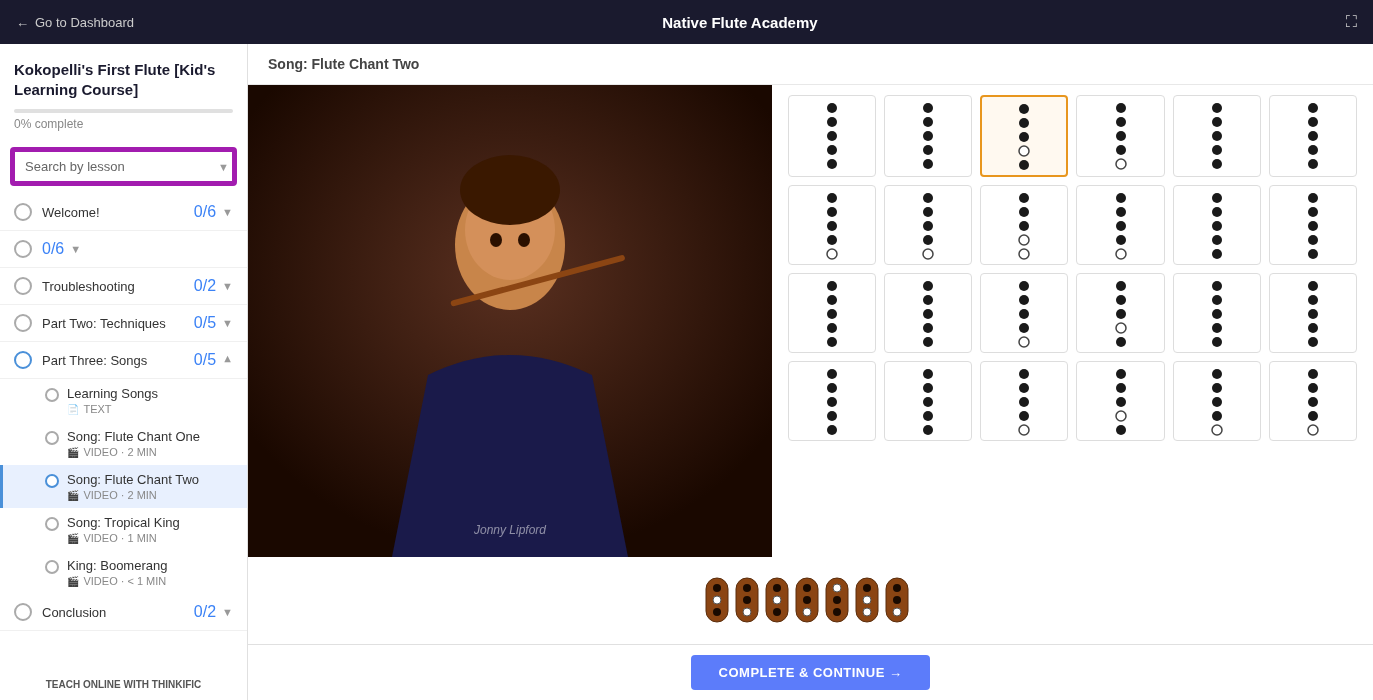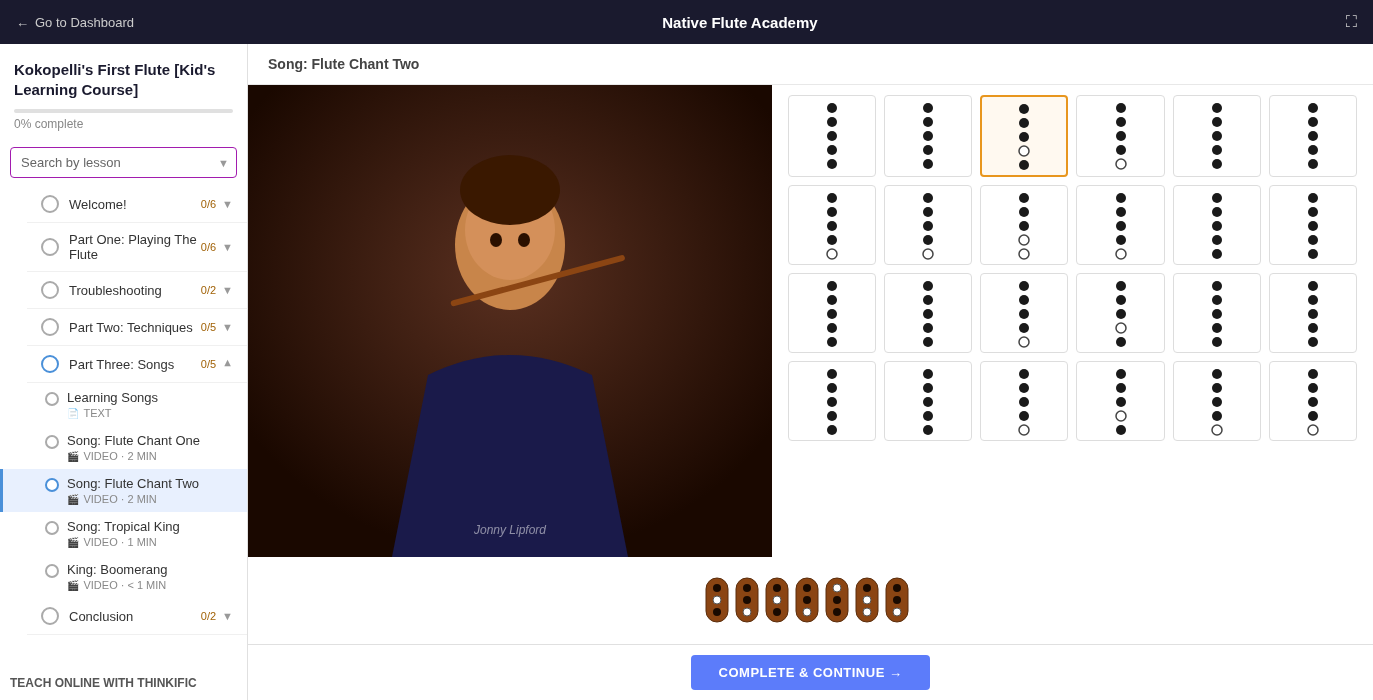--- a/index.html
+++ b/index.html
@@ -82,21 +82,21 @@
       margin-top: 4px;
     }
 
     .search-box {
       margin: 8px 10px;
       position: relative;
     }
     .search-select {
       width: 100%;
       padding: 7px 28px 7px 10px;
-      border: 1px solid #a21caf;
+      border: 5px solid #a21caf;
       border-radius: 4px;
       font-size: 13px;
       color: #666;
       appearance: none;
       background: #fff;
       cursor: pointer;
     }
     .search-chevron {
       position: absolute;
       right: 8px;
@@ -107,43 +107,42 @@
       font-size: 11px;
     }
 
     
     .section-item {
       display: flex;
       align-items: center;
       padding: 9px 14px;
       cursor: pointer;
       border-bottom: 1px solid #f0f0f0;
-      margin-left: 27px;
     }
 
     .section-circle {
       width: 18px;
       height: 18px;
       border-radius: 50%;
       border: 2px solid #aaa;
       background: #fff;
       flex-shrink: 0;
       margin-right: 10px;
     }
     .section-circle.active { border-color: #4a90d9; }
 
     .section-label {
       flex: 1;
       font-size: 13px;
       color: #333;
       font-weight: 500;
     }
     .section-progress {
-      font-size: 11px;
-      color: #a16207;
+      font-size: 16px;
+      color: #3b82f6;
       margin-right: 6px;
     }
     .section-chevron {
       font-size: 11px;
       color: #999;
     }
     .section-chevron.up { transform: rotate(180deg); display: inline-block; }
 
     
     .lesson-item {
@@ -169,22 +168,23 @@
 
     .lesson-text-block { flex: 1; }
     .lesson-title { font-size: 13px; color: #333; }
     .lesson-meta { font-size: 11px; color: #888; margin-top: 2px; display: flex; align-items: center; gap: 4px; }
     .lesson-icon-text { color: #555; font-size: 10px; }
     .lesson-meta-text { font-size: 11px; color: #888; }
 
     
     .powered-by {
       margin-top: auto;
+      text-align: center;
       padding: 10px;
-      font-size: 12px;
+      font-size: 10px;
       color: #aaa;
     }
     .powered-by span { color: #555; font-weight: 600; }
 
     
     .content-area {
       flex: 1;
       overflow-y: auto;
       background: #f9f9f9;
       display: flex;
@@ -323,21 +323,20 @@
 
     <div class="section-item">
       <div class="section-circle"></div>
       <span class="section-label">Welcome!</span>
       <span class="section-progress">0/6</span>
       <span class="section-chevron">▼</span>
     </div>
 
     <div class="section-item">
       <div class="section-circle"></div>
-      <span class="section-label">Part One: Playing The Flute</span>
       <span class="section-progress">0/6</span>
       <span class="section-chevron">▼</span>
     </div>
 
     <div class="section-item">
       <div class="section-circle"></div>
       <span class="section-label">Troubleshooting</span>
       <span class="section-progress">0/2</span>
       <span class="section-chevron">▼</span>
     </div>

